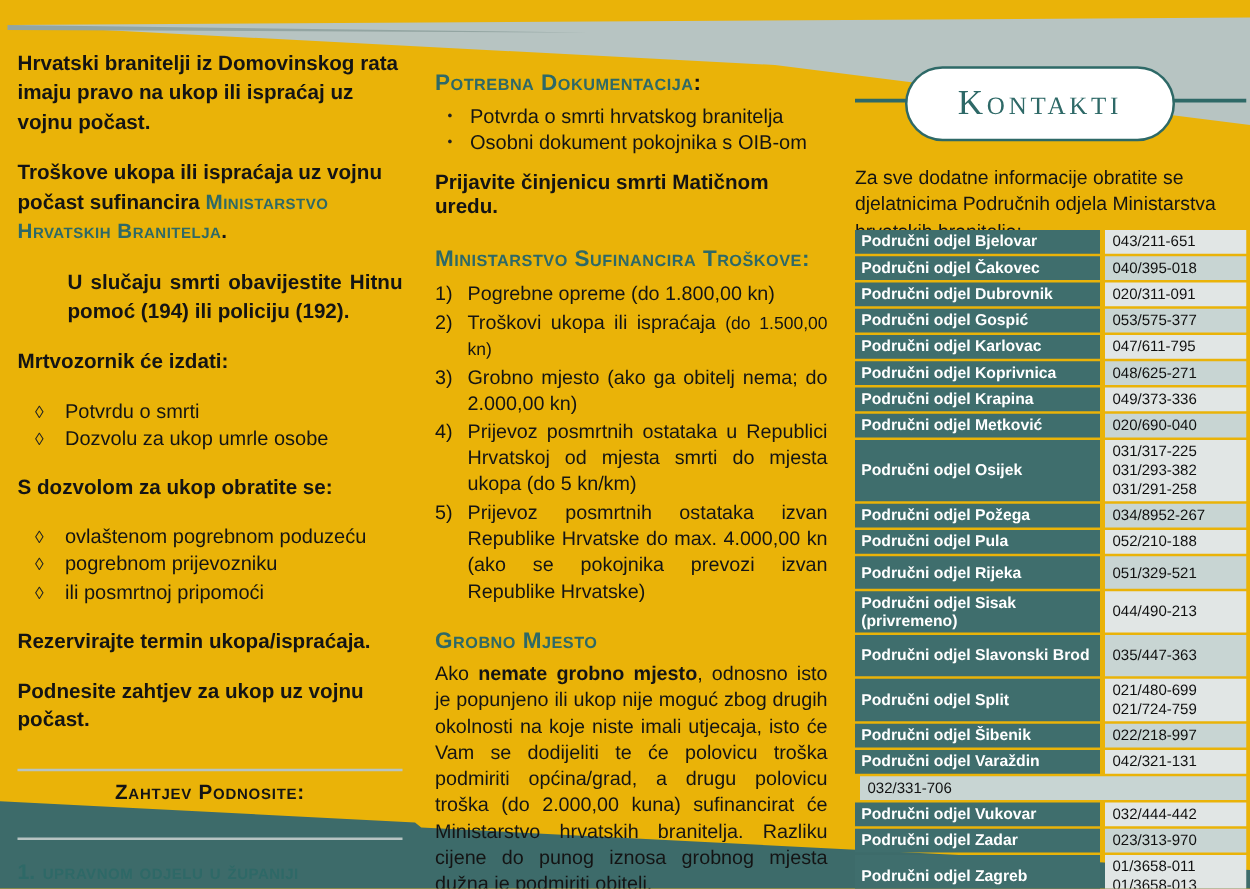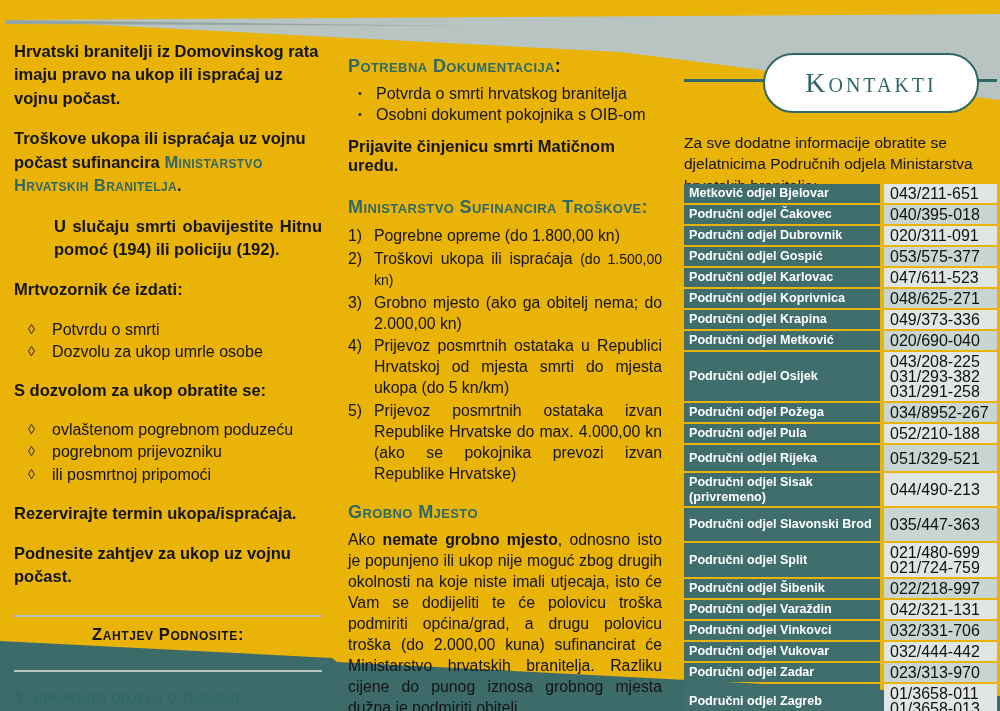--- a/index.html
+++ b/index.html
@@ -45,30 +45,30 @@
   .num-item .num{flex:0 0 26px;}
   .num-item .txt{flex:1;text-align:justify;}
   .num-item .small{font-size:14px;}
   .h-costs{margin:0 0 8px 0 !important;}
   .sec{margin-top:18px;}
   .para-just{font-size:15.8px;line-height:1.33;text-align:justify;margin:4px 0 0 0;}
   .bold{font-weight:bold;}
 
   
   .kontakti-line{position:absolute;left:684px;top:79px;width:313px;height:3px;background:#2e6967;}
-  .kontakti-pill{position:absolute;left:763px;top:53px;width:212px;height:56px;background:#ffffff;
+  .kontakti-pill{position:absolute;left:724px;top:53px;width:212px;height:56px;background:#ffffff;
     border:2px solid #2e6967;border-radius:30px;display:flex;align-items:center;justify-content:center;}
   .kontakti-pill span{font-family:"Liberation Serif","DejaVu Serif",serif;color:#2e6967;
     font-size:28px;font-variant:small-caps;letter-spacing:3px;}
   .intro{font-size:15.5px;line-height:1.38;margin:0;}
   .contacts-table{position:absolute;left:684px;top:184px;width:313px;}
   .c-row{display:flex;margin-bottom:2px;}
   .c-name{flex:0 0 196px;background:#3f6e6d;color:#ffffff;font-weight:bold;font-size:12.6px;
     display:flex;align-items:center;padding:1px 3px 1px 5px;box-sizing:border-box;line-height:1.15;}
-  .c-phone{flex:1;margin-left:4px;font-size:16px;display:flex;flex-direction:column;
+  .c-phone{flex:1;margin-left:4px;font-size:12px;display:flex;flex-direction:column;
     justify-content:center;padding:2px 4px 2px 6px;box-sizing:border-box;line-height:15px;color:#101010;}
   .c-row{min-height:18px;}
   .c-row:nth-child(odd) .c-phone{background:#e1e6e5;}
   .c-row:nth-child(even) .c-phone{background:#c8d5d3;}
   .c-row:nth-child(12){min-height:26px;}
   .c-row:nth-child(13),.c-row:nth-child(14){min-height:33px;}
 </style>
 </head>
 <body>
 
@@ -178,21 +178,21 @@
   <div class="kontakti-pill">
     <span>Kontakti</span>
   </div>
 
   <div class="col-right">
     <p class="intro">Za sve dodatne informacije obratite se djelatnicima Područnih odjela Ministarstva hrvatskih branitelja:</p>
   </div>
 
   <div class="contacts-table">
     <div class="c-row">
-      <div class="c-name">Metković odjel Bjelovar</div>
+      <div class="c-name">Područni odjel Bjelovar</div>
       <div class="c-phone">
           <div>043/211-651</div>
         </div>
     </div>
 
     <div class="c-row">
       <div class="c-name">Područni odjel Čakovec</div>
       <div class="c-phone">
           <div>040/395-018</div>
         </div>
@@ -208,21 +208,21 @@
     <div class="c-row">
       <div class="c-name">Područni odjel Gospić</div>
       <div class="c-phone">
           <div>053/575-377</div>
         </div>
     </div>
 
     <div class="c-row">
       <div class="c-name">Područni odjel Karlovac</div>
       <div class="c-phone">
-          <div>047/611-523</div>
+          <div>047/611-795</div>
         </div>
     </div>
 
     <div class="c-row">
       <div class="c-name">Područni odjel Koprivnica</div>
       <div class="c-phone">
           <div>048/625-271</div>
         </div>
     </div>
 
@@ -236,21 +236,21 @@
     <div class="c-row">
       <div class="c-name">Područni odjel Metković</div>
       <div class="c-phone">
           <div>020/690-040</div>
         </div>
     </div>
 
     <div class="c-row">
       <div class="c-name">Područni odjel Osijek</div>
       <div class="c-phone">
-          <div>043/208-225</div>
+          <div>031/317-225</div>
           <div>031/293-382</div>
           <div>031/291-258</div>
         </div>
     </div>
 
     <div class="c-row">
       <div class="c-name">Područni odjel Požega</div>
       <div class="c-phone">
           <div>034/8952-267</div>
         </div>
@@ -300,21 +300,20 @@
     </div>
 
     <div class="c-row">
       <div class="c-name">Područni odjel Varaždin</div>
       <div class="c-phone">
           <div>042/321-131</div>
         </div>
     </div>
 
     <div class="c-row">
-      <div class="c-name">Područni odjel Vinkovci</div>
       <div class="c-phone">
           <div>032/331-706</div>
         </div>
     </div>
 
     <div class="c-row">
       <div class="c-name">Područni odjel Vukovar</div>
       <div class="c-phone">
           <div>032/444-442</div>
         </div>

